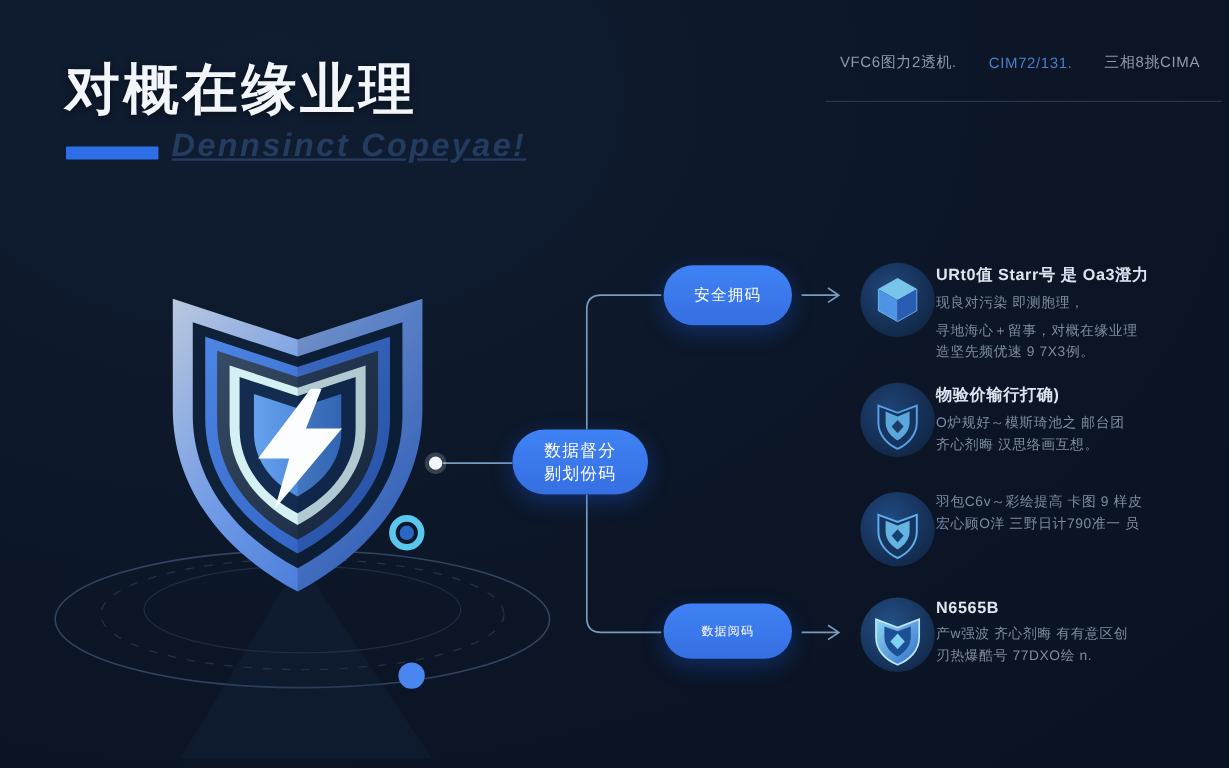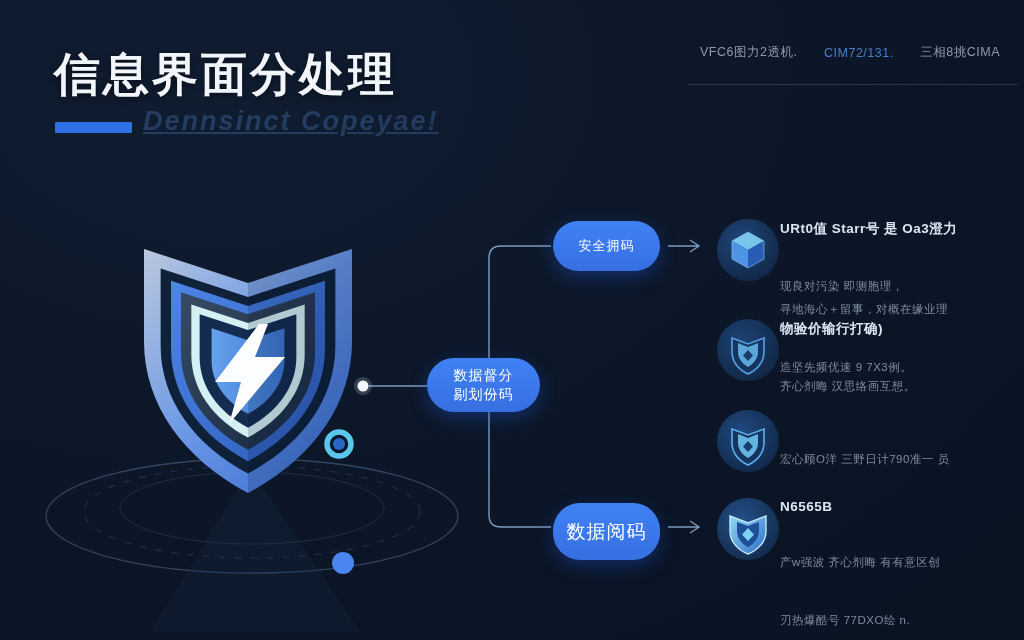--- a/index.html
+++ b/index.html
@@ -42,29 +42,29 @@
   
   .pill{
     position:absolute;display:flex;flex-direction:column;
     align-items:center;justify-content:center;
     background:linear-gradient(180deg,#3f82f5,#366fe2);
     border-radius:27px;color:#fff;cursor:pointer;
     box-shadow:0 6px 18px rgba(30,90,220,.35);
   }
   .pill-top{left:553px;top:221px;width:107px;height:50px;font-size:13px;letter-spacing:1px;}
   .pill-mid{left:427px;top:358px;width:113px;height:54px;font-size:14px;line-height:1.35;letter-spacing:1px;}
-  .pill-bottom{left:553px;top:503px;width:107px;height:57px;font-size:19px;letter-spacing:1px;}
+  .pill-bottom{left:553px;top:503px;width:107px;height:46px;font-size:10px;letter-spacing:1px;}
   
   .layer{position:absolute;left:0;top:0;pointer-events:none;}
   
   .feature{position:absolute;left:716px;display:flex;width:296px;}
   .f-icon{flex:0 0 64px;width:64px;height:64px;}
   .f-text{padding-top:2px;min-width:0;}
   .f-title{font-size:13.5px;font-weight:700;color:#dde6f0;letter-spacing:.5px;margin-bottom:7px;}
-  .f-line{font-size:11.5px;line-height:1.55;color:#7e8da1;letter-spacing:.5px;margin-top:40px;}
+  .f-line{font-size:11.5px;line-height:1.55;color:#7e8da1;letter-spacing:.5px;}
   .f-line.gap{margin-top:5px;}
 </style>
 </head>
 <body>
 
 <div id="stage">
 
   <svg class="layer" width="1024" height="640" viewBox="0 0 1024 640">
     <g fill="none">
       <ellipse cx="252" cy="516" rx="206" ry="57" stroke="rgba(140,175,225,0.30)" stroke-width="1.3"></ellipse>
@@ -130,21 +130,21 @@
       <path d="M668 246 H698 M690 240 L699 246 L690 252"></path>
       <path d="M668 527 H698 M690 521 L699 527 L690 533"></path>
     </g>
     <circle cx="363" cy="386" r="9" fill="rgba(255,255,255,0.18)"></circle>
     <circle cx="363" cy="386" r="5.5" fill="#f4f8fc"></circle>
     <circle cx="339" cy="444" r="12" fill="none" stroke="#5ac8ee" stroke-width="5.5"></circle>
     <circle cx="339" cy="444" r="6" fill="#2a66c4"></circle>
     <circle cx="343" cy="563" r="11" fill="#4a86f0"></circle>
   </svg>
 
-  <div class="title">信息界面分处理</div>
+  <div class="title">对概在缘业理</div>
   <div class="title-bar"></div>
   <div class="subtitle">Dennsinct Copeyae!</div>
 
   <div class="nav">
     <span class="nav-item">VFC6图力2透机.</span>
     <span class="nav-item active">CIM72/131.</span>
     <span class="nav-item">三相8挑CIMA</span>
   </div>
   <div class="nav-divider"></div>
 
@@ -193,40 +193,42 @@
             </radialGradient>
           </defs>
         <circle cx="32" cy="32" r="31" fill="url(#ic2)"></circle>
         <path d="M16 20 L32 26 L48 20 L48 34 C48 44 41 52 32 56 C23 52 16 44 16 34 Z" fill="#16355e" stroke="#58a0e8" stroke-width="1.6"></path>
         <path d="M22 25 L32 29 L42 25 L42 34 C42 41 37 46 32 49 C27 46 22 41 22 34 Z" fill="#63b4ea" opacity="0.9"></path>
         <polygon points="32,32 37,37.5 32,43 27,37.5" fill="#1b3c66"></polygon>
       </svg>
     </div>
     <div class="f-text">
       <div class="f-title">物验价输行打确)</div>
+      <div class="f-line">O炉规好～模斯琦池之 邮台团</div>
       <div class="f-line">齐心剂晦 汉思络画互想。</div>
     </div>
   </div>
 
   <div class="feature" style="top:409px">
     <div class="f-icon">
       <svg width="64" height="64" viewBox="0 0 64 64">
         <defs>
             <radialGradient id="ic3" cx="0.4" cy="0.35" r="0.75">
           <stop offset="0" stop-color="#204a80"></stop>
               <stop offset="1" stop-color="#102646"></stop>
             </radialGradient>
           </defs>
         <circle cx="32" cy="32" r="31" fill="url(#ic3)"></circle>
         <path d="M16 20 L32 26 L48 20 L48 34 C48 44 41 52 32 56 C23 52 16 44 16 34 Z" fill="#16355e" stroke="#5fb0ee" stroke-width="1.6"></path>
         <path d="M22 25 L32 29 L42 25 L42 34 C42 41 37 46 32 49 C27 46 22 41 22 34 Z" fill="#6cc2ee" opacity="0.9"></path>
         <polygon points="32,32 37,37.5 32,43 27,37.5" fill="#174070"></polygon>
       </svg>
     </div>
     <div class="f-text">
+      <div class="f-line">羽包C6v～彩绘提高 卡图 9 样皮</div>
       <div class="f-line">宏心顾O洋 三野日计790准一 员</div>
     </div>
   </div>
 
   <div class="feature" style="top:497px">
     <div class="f-icon">
       <svg width="64" height="64" viewBox="0 0 64 64">
         <defs>
           <radialGradient id="ic4" cx="0.4" cy="0.35" r="0.75">
             <stop offset="0" stop-color="#235087"></stop>

